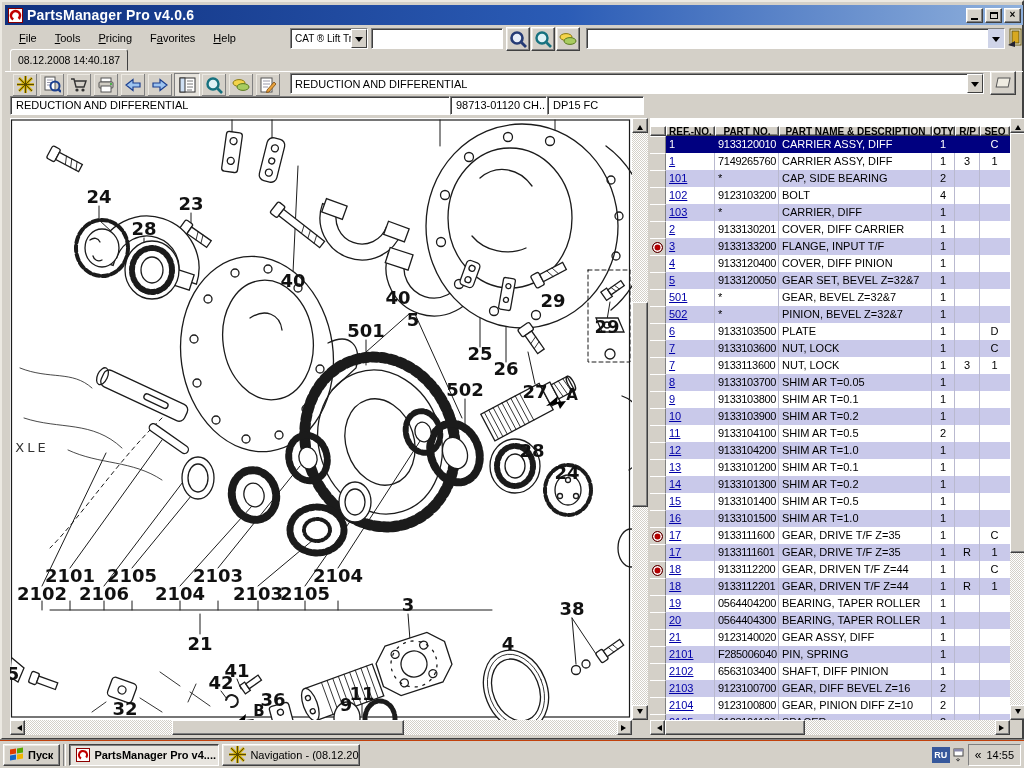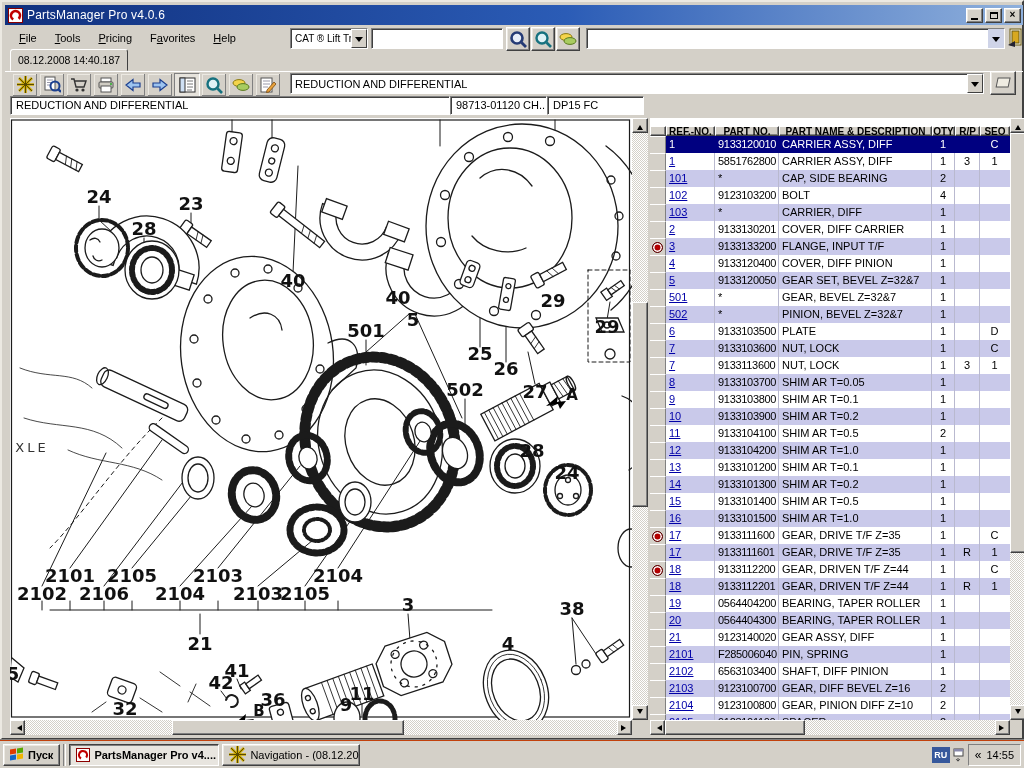--- a/index.html
+++ b/index.html
@@ -5,21 +5,21 @@
   * { margin:0; padding:0; box-sizing:border-box; }
   html,body { width:1024px; height:768px; overflow:hidden; }
   body { font-family:"Liberation Sans","DejaVu Sans",sans-serif; font-size:11px; background:#d4d0c8; position:relative; }
   .abs { position:absolute; }
   .raised { border:1px solid; border-color:#ffffff #404040 #404040 #ffffff; box-shadow:inset -1px -1px 0 #808080, inset 1px 1px 0 #ece9e2; background:#d4d0c8; }
   .sunken { border:1px solid; border-color:#808080 #ffffff #ffffff #808080; box-shadow:inset 1px 1px 0 #404040; background:#fff; }
   
   #frame { left:0; top:0; width:1024px; height:740px; border:2px solid; border-color:#ece9e2 #404040 #404040 #ece9e2; background:#d4d0c8; }
   
   #titlebar { left:3px; top:3px; width:1018px; height:20px; background:linear-gradient(90deg,#10307e 0%,#2b5cb6 55%,#8fb0dc 100%); color:#fff; display:flex; align-items:center; padding:0 2px 0 3px; }
-  #titlebar .t { font-weight:normal; font-size:12px; margin-left:4px; flex:1; letter-spacing:.2px; }
+  #titlebar .t { font-weight:bold; font-size:14px; margin-left:4px; flex:1; letter-spacing:.2px; }
   .applogo { width:15px; height:15px; background:#fff; border:1px solid #8b0000; display:inline-flex; align-items:center; justify-content:center; flex:none; }
   .applogo svg { display:block; }
   .capbtn { width:17px; height:15px; margin-left:2px; display:flex; align-items:center; justify-content:center; font-size:10px; font-weight:bold; color:#000; line-height:1; }
   .capbtn .minbar { width:7px; height:2px; background:#000; margin-top:7px; }
   .capbtn .maxbox { width:8px; height:7px; border:1px solid #000; border-top-width:2px; }
   
   #menurow { left:3px; top:23px; width:1018px; height:26px; display:flex; align-items:center; }
   #menus { display:flex; gap:2px; padding-left:6px; }
   .menu-item { padding:3px 8px; }
   
@@ -640,21 +640,21 @@
           <div class="cell c-ref"><span>1</span></div>
           <div class="cell c-part">9133120010</div>
           <div class="cell c-name">CARRIER ASSY, DIFF</div>
           <div class="cell c-qty">1</div>
           <div class="cell c-rp"></div>
           <div class="cell c-seq">C</div>
         </div>
         <div class="trow">
           <div class="gcell"></div>
           <div class="cell c-ref"><a class="reflink">1</a></div>
-          <div class="cell c-part">5851762800</div>
+          <div class="cell c-part">7149265760</div>
           <div class="cell c-name">CARRIER ASSY, DIFF</div>
           <div class="cell c-qty">1</div>
           <div class="cell c-rp">3</div>
           <div class="cell c-seq">1</div>
         </div>
         <div class="trow shade">
           <div class="gcell"></div>
           <div class="cell c-ref"><a class="reflink">101</a></div>
           <div class="cell c-part">*</div>
           <div class="cell c-name">CAP, SIDE BEARING</div>

